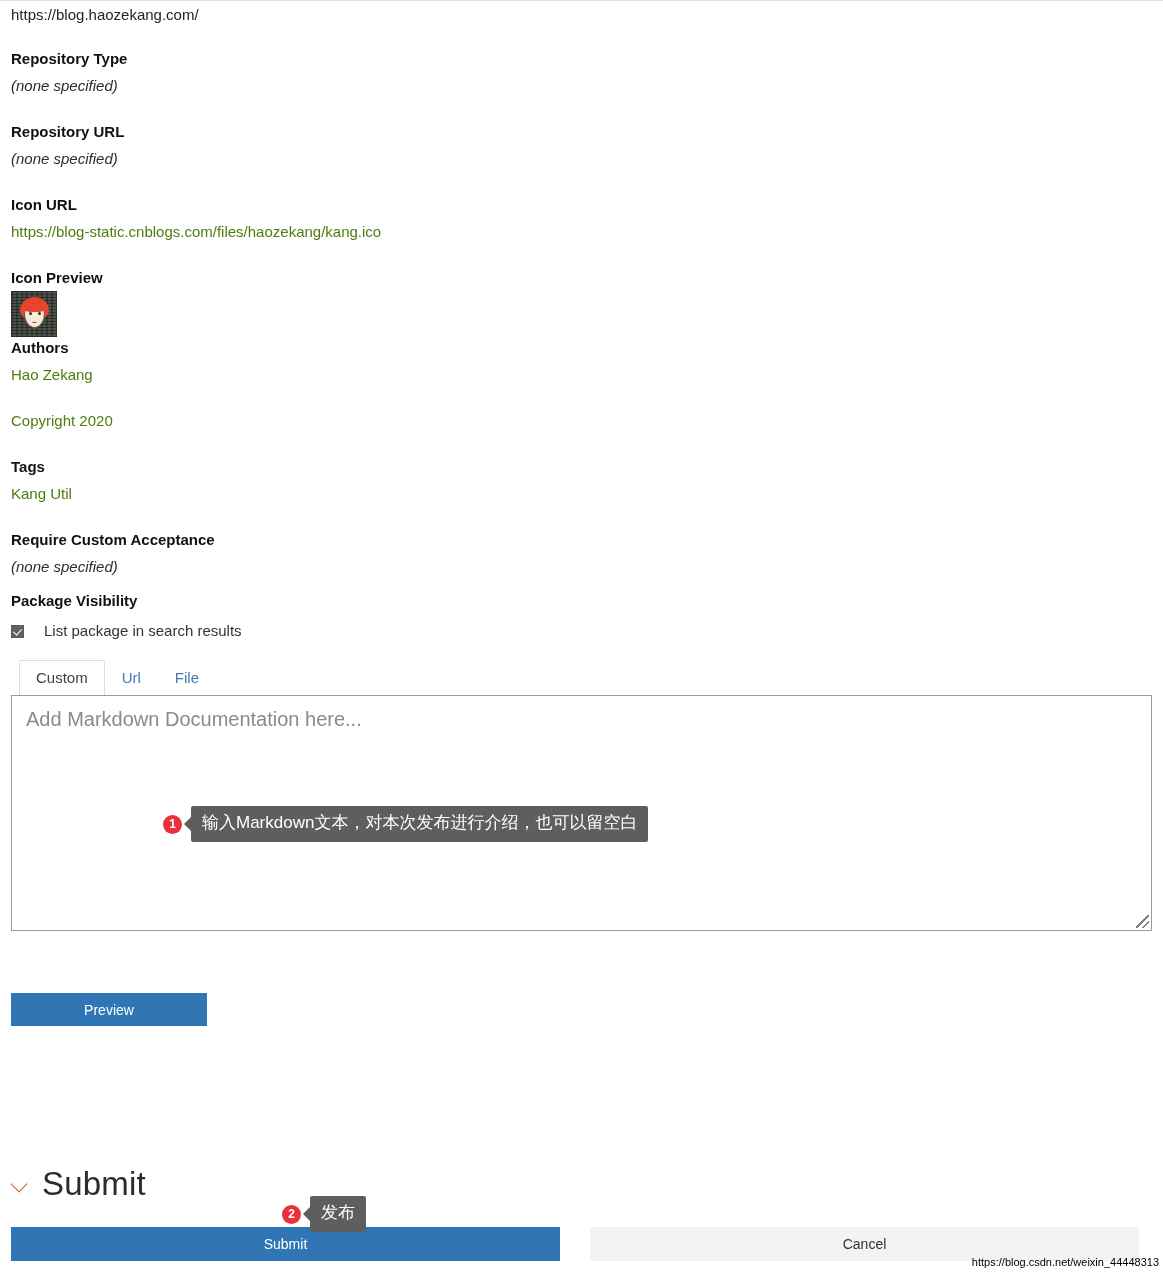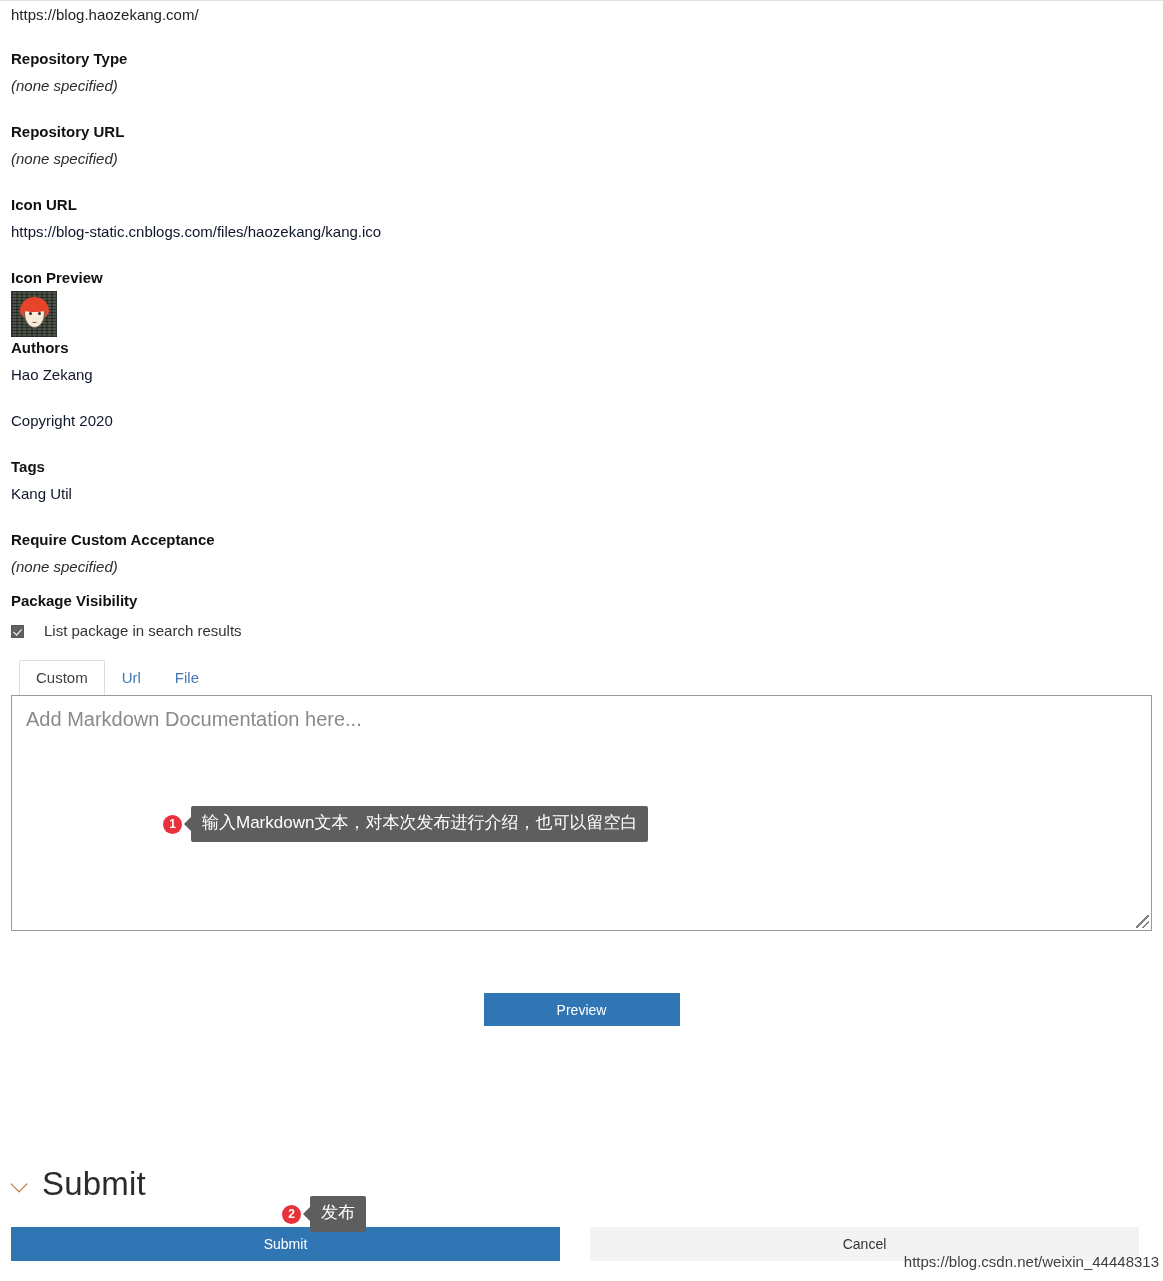--- a/index.html
+++ b/index.html
@@ -46,21 +46,21 @@
   .field { margin: 0; }
   .field-label {
     font-size: 15px;
     font-weight: bold;
     color: #111111;
     line-height: 18px;
     margin: 0;
   }
   .field-value {
     font-size: 15px;
-    color: #0f172a;
+    color: #4d7c0f;
     line-height: 18px;
     margin: 0;
   }
   .field-value.none {
     font-style: italic;
     color: #2b2b2b;
   }
 
   
   .icon-preview-box {
@@ -239,21 +239,21 @@
     transform: translateY(-50%);
     border-style: solid;
     border-width: 7px 7px 7px 0;
     border-color: transparent #5e5e5e transparent transparent;
   }
 
   
   .preview-row {
     margin-top: 62px;
     display: flex;
-    justify-content: center;
+    justify-content: flex-start;
   }
   .btn {
     font-size: 14px;
     line-height: 18px;
     border: none;
     cursor: pointer;
     font-family: inherit;
     text-align: center;
   }
   .btn-preview {
@@ -311,22 +311,22 @@
     width: 549px;
     height: 34px;
     background: #f3f3f3;
     color: #333333;
   }
 
   .watermark {
     position: absolute;
     right: 4px;
     top: 1252px;
-    font-size: 15px;
-    color: #404040;
+    font-size: 11px;
+    color: #000000;
     line-height: 20px;
     white-space: nowrap;
     user-select: none;
   }
 </style>
 </head>
 <body>
 
 <div class="top-rule"></div>
 

